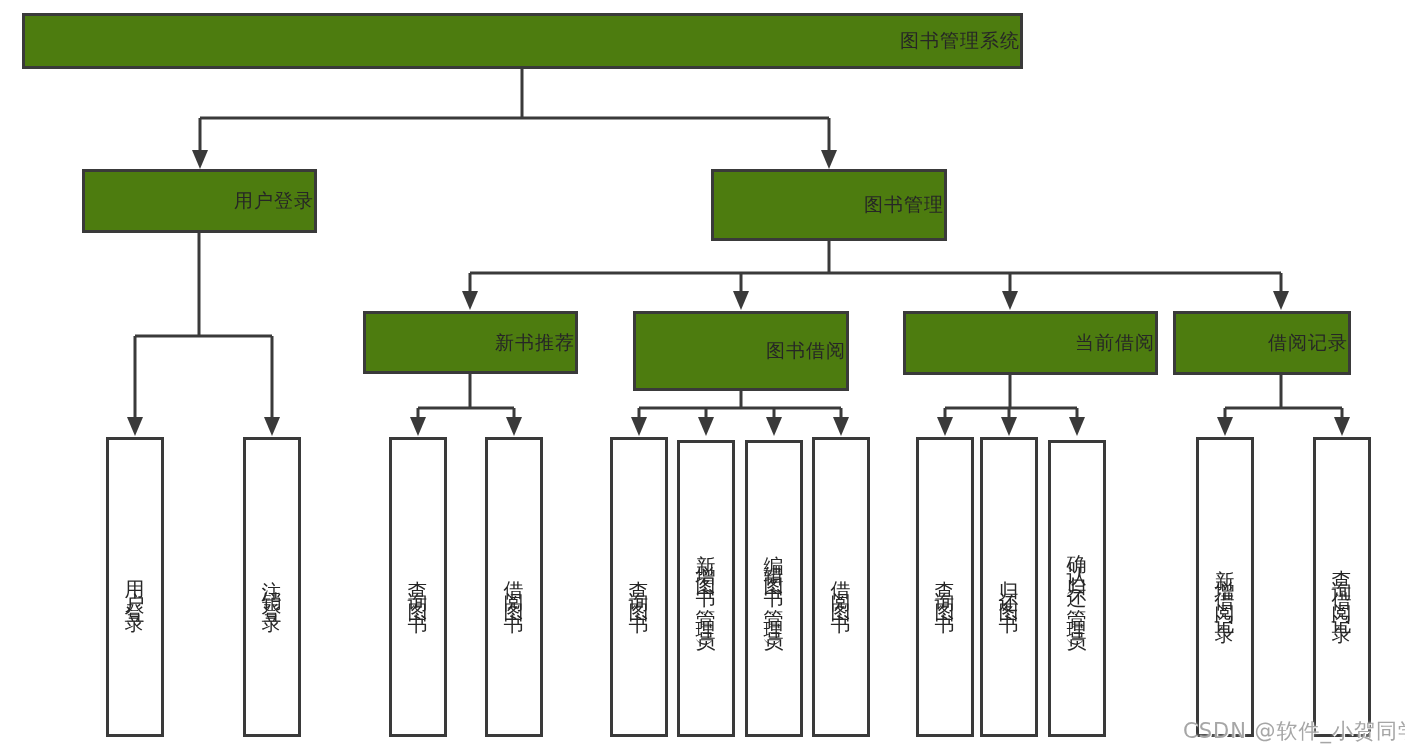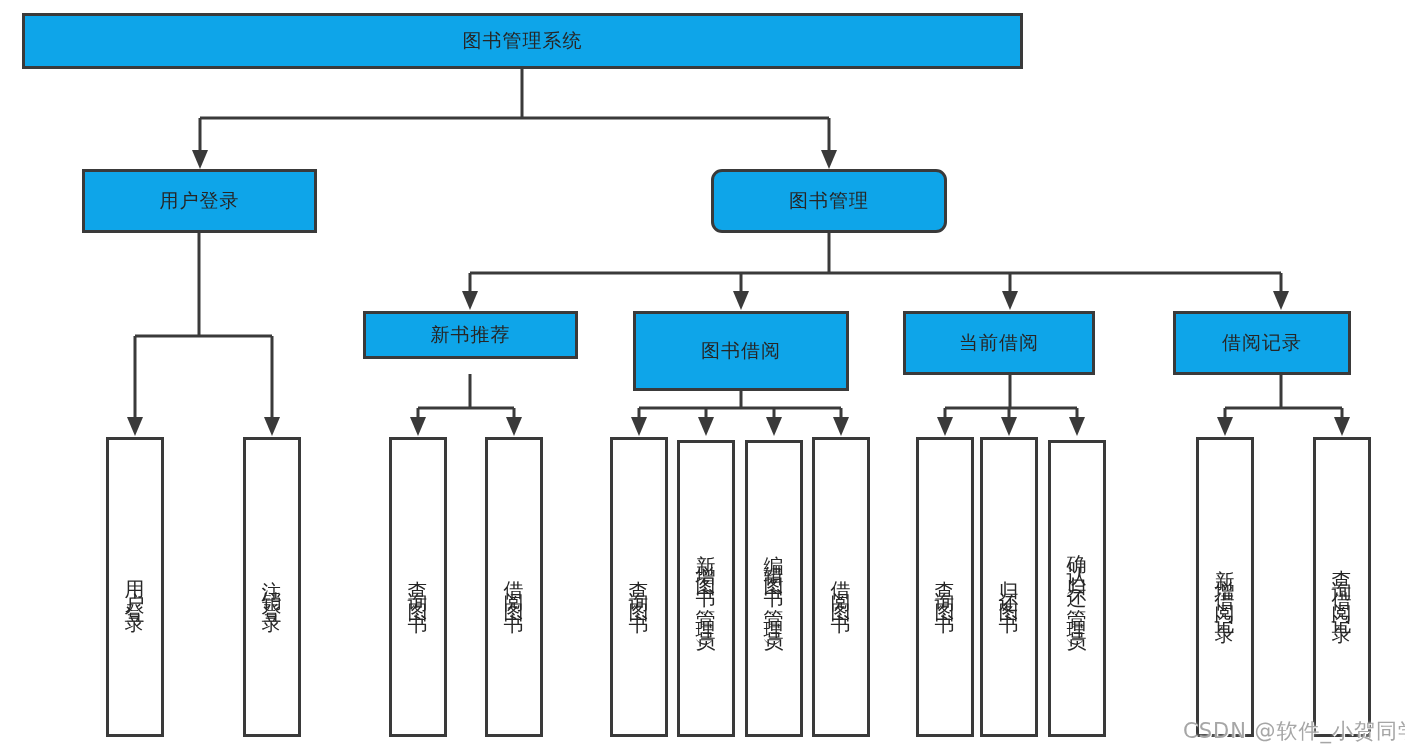--- a/index.html
+++ b/index.html
@@ -7,23 +7,23 @@
     position:relative;
     width:1405px;height:747px;
     background:#ffffff;
     font-family:"DejaVu Sans","Liberation Sans",sans-serif;
     overflow:hidden;
   }
   .connectors{position:absolute;left:0;top:0;width:1405px;height:747px;}
   .box{
     position:absolute;
     box-sizing:border-box;
-    background:#0ea5e9;
+    background:#4d7c0f;
     border:3px solid #3a3a3a;
-    display:flex;align-items:center;justify-content:center;
+    display:flex;align-items:center;justify-content:flex-end;
     color:#262626;
     font-size:19px;
     letter-spacing:1px;
     white-space:nowrap;
     z-index:2;
   }
   .vbox{
     position:absolute;
     box-sizing:border-box;
     background:#ffffff;
@@ -35,24 +35,24 @@
   }
   .vbox .vtext{
     writing-mode:vertical-lr;
     font-size:20px;
     letter-spacing:11px;
     line-height:1;
   }
   
   .n-root {left:22px;  top:13px;  width:1001px;height:56px;}
   .n-l2a  {left:82px;  top:169px; width:235px; height:64px;}
-  .n-l2b  {left:711px; top:169px; width:236px; height:64px;border-radius:11px;}
-  .n-l3a  {left:363px; top:311px; width:215px; height:48px;}
+  .n-l2b  {left:711px; top:169px; width:236px; height:72px;}
+  .n-l3a  {left:363px; top:311px; width:215px; height:63px;}
   .n-l3b  {left:633px; top:311px; width:216px; height:80px;}
-  .n-l3c  {left:903px; top:311px; width:192px; height:64px;}
+  .n-l3c  {left:903px; top:311px; width:255px; height:64px;}
   .n-l3d  {left:1173px;top:311px; width:178px; height:64px;}
   .lf-0 {left:106px;}  .lf-1 {left:243px;}
   .lf-2 {left:389px;}  .lf-3 {left:485px;}
   .lf-4 {left:610px;}  .lf-5 {left:677px;top:440px;height:297px;}
   .lf-6 {left:745px;top:440px;height:297px;}  .lf-7 {left:812px;}
   .lf-8 {left:916px;}  .lf-9 {left:980px;}
   .lf-10{left:1048px;top:440px;height:297px;} .lf-11{left:1196px;}
   .lf-12{left:1313px;}
   .watermark{
     position:absolute;

